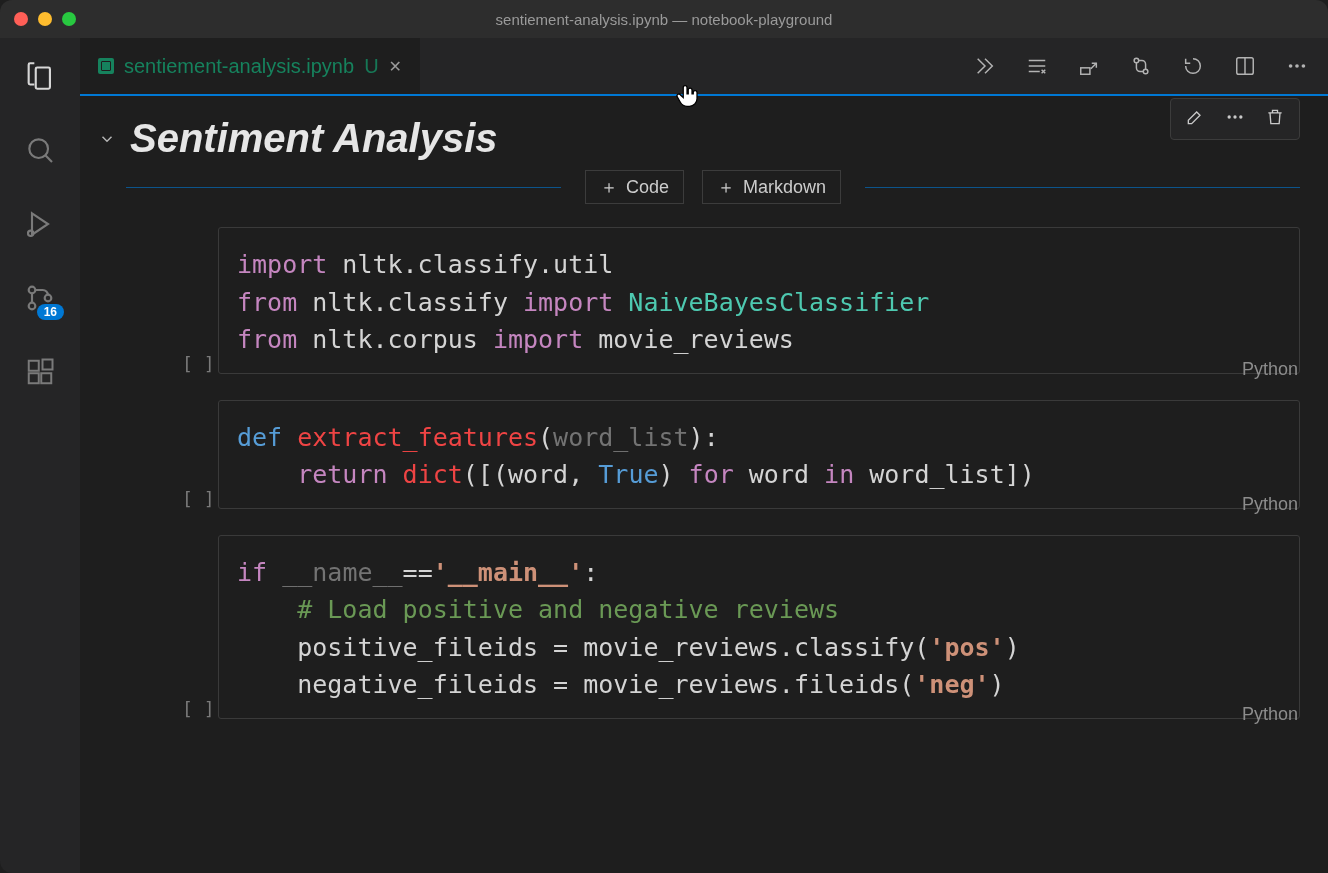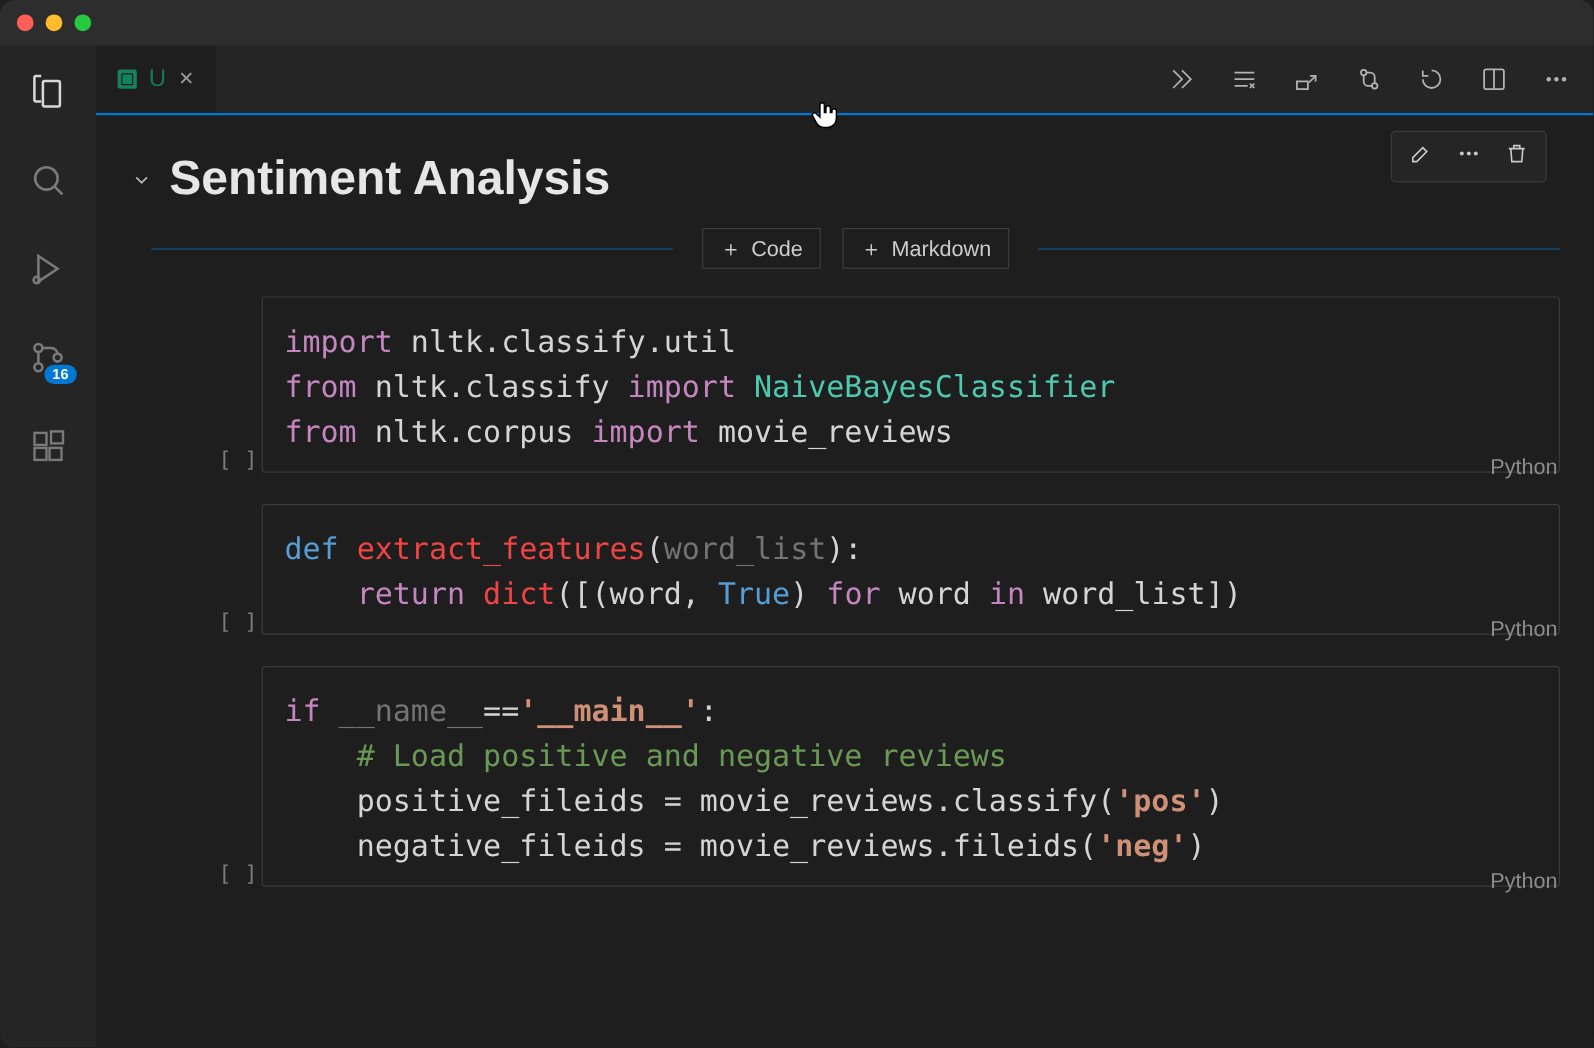--- a/index.html
+++ b/index.html
@@ -58,23 +58,24 @@
 }
 .tab .nb-icon { width:16px; height:16px; background:#16825d; border-radius:2px; position:relative;}
 .tab .nb-icon::after{content:"";position:absolute;left:3px;top:3px;right:3px;bottom:3px;border:1px solid #1e1e1e;border-radius:1px;}
 .tab .status { color:#16825d; opacity:.9;}
 .tab .close { color:#9a9a9a; cursor:pointer; font-size:16px;}
 .toolbar-right { display:flex; align-items:center; gap:30px; color:#b3b3b3;}
 .tb-icon { width:22px; height:22px; display:flex; align-items:center; justify-content:center; cursor:pointer;}
 .notebook { flex:1; overflow:auto; padding-bottom:40px;}
 .divider-blue { border-top: 2px solid #0078d4; }
 .title-cell {
-  margin: 15px;
+  margin: 4px;
   padding: 16px 0 6px 46px;
   position: relative;
+  font-style: italic;
 }
 .title-cell .chev { position:absolute; left:14px; top:30px; color:#b3b3b3;}
 .h1 { color:#e6e6e6; font-size:40px; font-weight:600;}
 .cell-actions {
   position:absolute; top:-2px; right:24px;
   background:#252526; border:1px solid #3c3c3c;
   display:flex; gap:20px; padding:8px 14px;
   border-radius:4px;
 }
 .cell-actions span{color:#c9c9c9; cursor:pointer;}
@@ -115,20 +116,21 @@
 </style>
 </head>
 <body>
 
 <div class="titlebar">
   <div class="traffic">
     <div class="tl tl-red"></div>
     <div class="tl tl-yellow"></div>
     <div class="tl tl-green"></div>
   </div>
+  <div class="wintitle">sentiement-analysis.ipynb — notebook-playground</div>
 </div>
 
 <div class="shell">
 
   <div class="activity">
     <div class="act-item active">
       <svg width="34" height="34" viewBox="0 0 24 24" fill="none" stroke="currentColor" stroke-width="1.5">
           <path d="M8 3H5a1 1 0 00-1 1v13a1 1 0 001 1h3"></path>
           <path d="M10 6h8a1 1 0 011 1v13a1 1 0 01-1 1h-8a1 1 0 01-1-1V7a1 1 0 011-1z"></path>
         </svg>
@@ -161,20 +163,21 @@
           <rect x="13" y="13" width="8" height="8"></rect>
           <rect x="14" y="2" width="8" height="8"></rect>
         </svg>
     </div>
   </div>
 
   <div class="editor">
     <div class="tabs-row">
       <div class="tab">
         <span class="nb-icon"></span>
+        <span>sentiement-analysis.ipynb</span>
         <span class="status">U</span>
         <span class="close">✕</span>
       </div>
       <div class="toolbar-right">
         <span class="tb-icon">
             <svg width="22" height="22" viewBox="0 0 24 24" fill="none" stroke="currentColor" stroke-width="1.6">
               <path d="M4 4l8 8-8 8"></path>
               <path d="M12 4l8 8-8 8"></path>
             </svg>
           </span>

